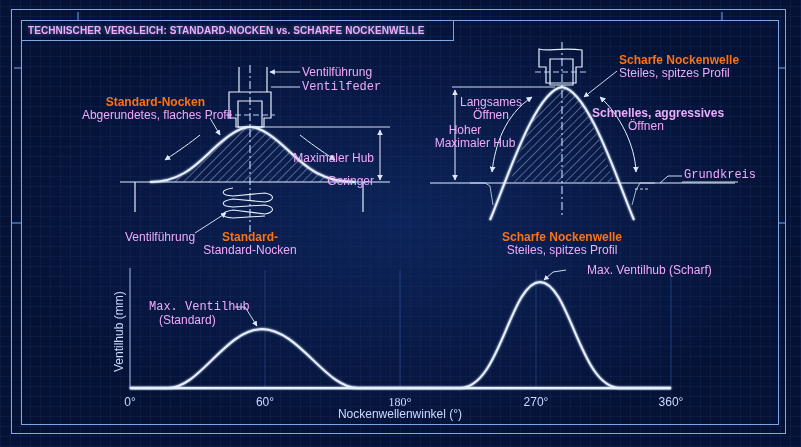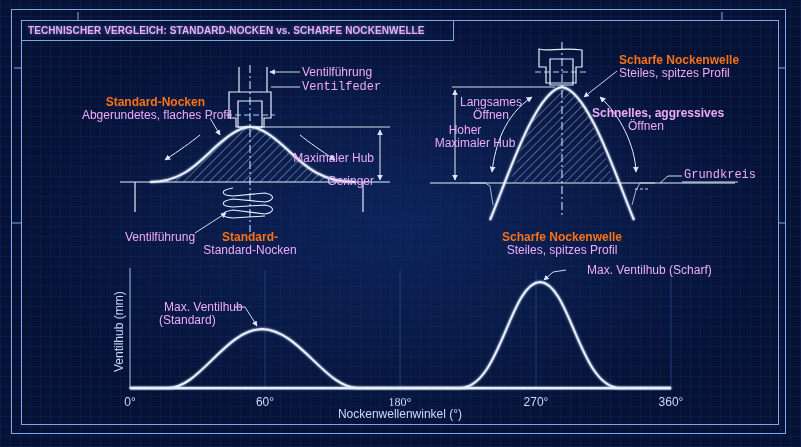--- a/index.html
+++ b/index.html
@@ -174,15 +174,15 @@
 <div class="txt bold center" style="left:497px; width:130px; top:231px;">Scharfe Nockenwelle</div>
 <div class="txt center" style="left:497px; width:130px; top:244px;">Steiles, spitzes Profil</div>
 
 <div class="txt axis-lbl" style="left:80px; top:330px; transform: rotate(-90deg); transform-origin: 0 0; width:80px; text-align:center; left:113px; top:372px;">Ventilhub (mm)</div>
 <div class="txt axis-lbl center" style="left:112px; width:36px; top:396px;">0°</div>
 <div class="txt axis-lbl center" style="left:247px; width:36px; top:396px;">60°</div>
 <div class="txt axis-lbl center" style="left:382px; width:36px; top:396px;font-family:Liberation Serif, serif;">180°</div>
 <div class="txt axis-lbl center" style="left:518px; width:36px; top:396px;">270°</div>
 <div class="txt axis-lbl center" style="left:653px; width:36px; top:396px;">360°</div>
 <div class="txt axis-lbl center" style="left:320px; width:160px; top:408px;">Nockenwellenwinkel (°)</div>
-<div class="txt" style="left:164px; top:301px;">Max. Ventilhub</div>
+<div class="txt" style="left:149px; top:301px;font-family:Liberation Mono, monospace;">Max. Ventilhub</div>
 <div class="txt" style="left:159px; top:314px;">(Standard)</div>
 <div class="txt" style="left:579px; top:264px;margin-left:8px;">Max. Ventilhub (Scharf)</div>
 
 </body></html>

